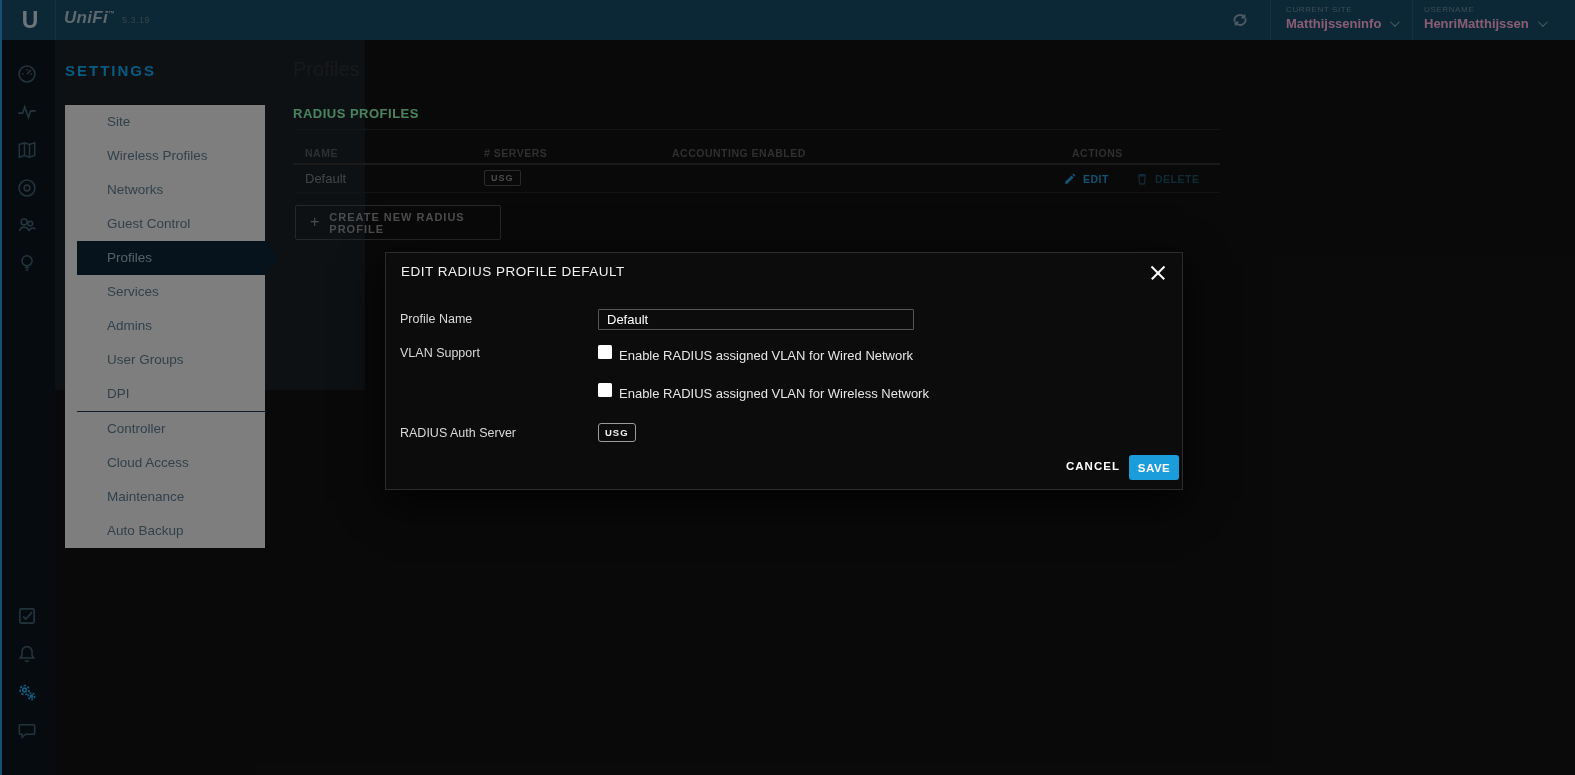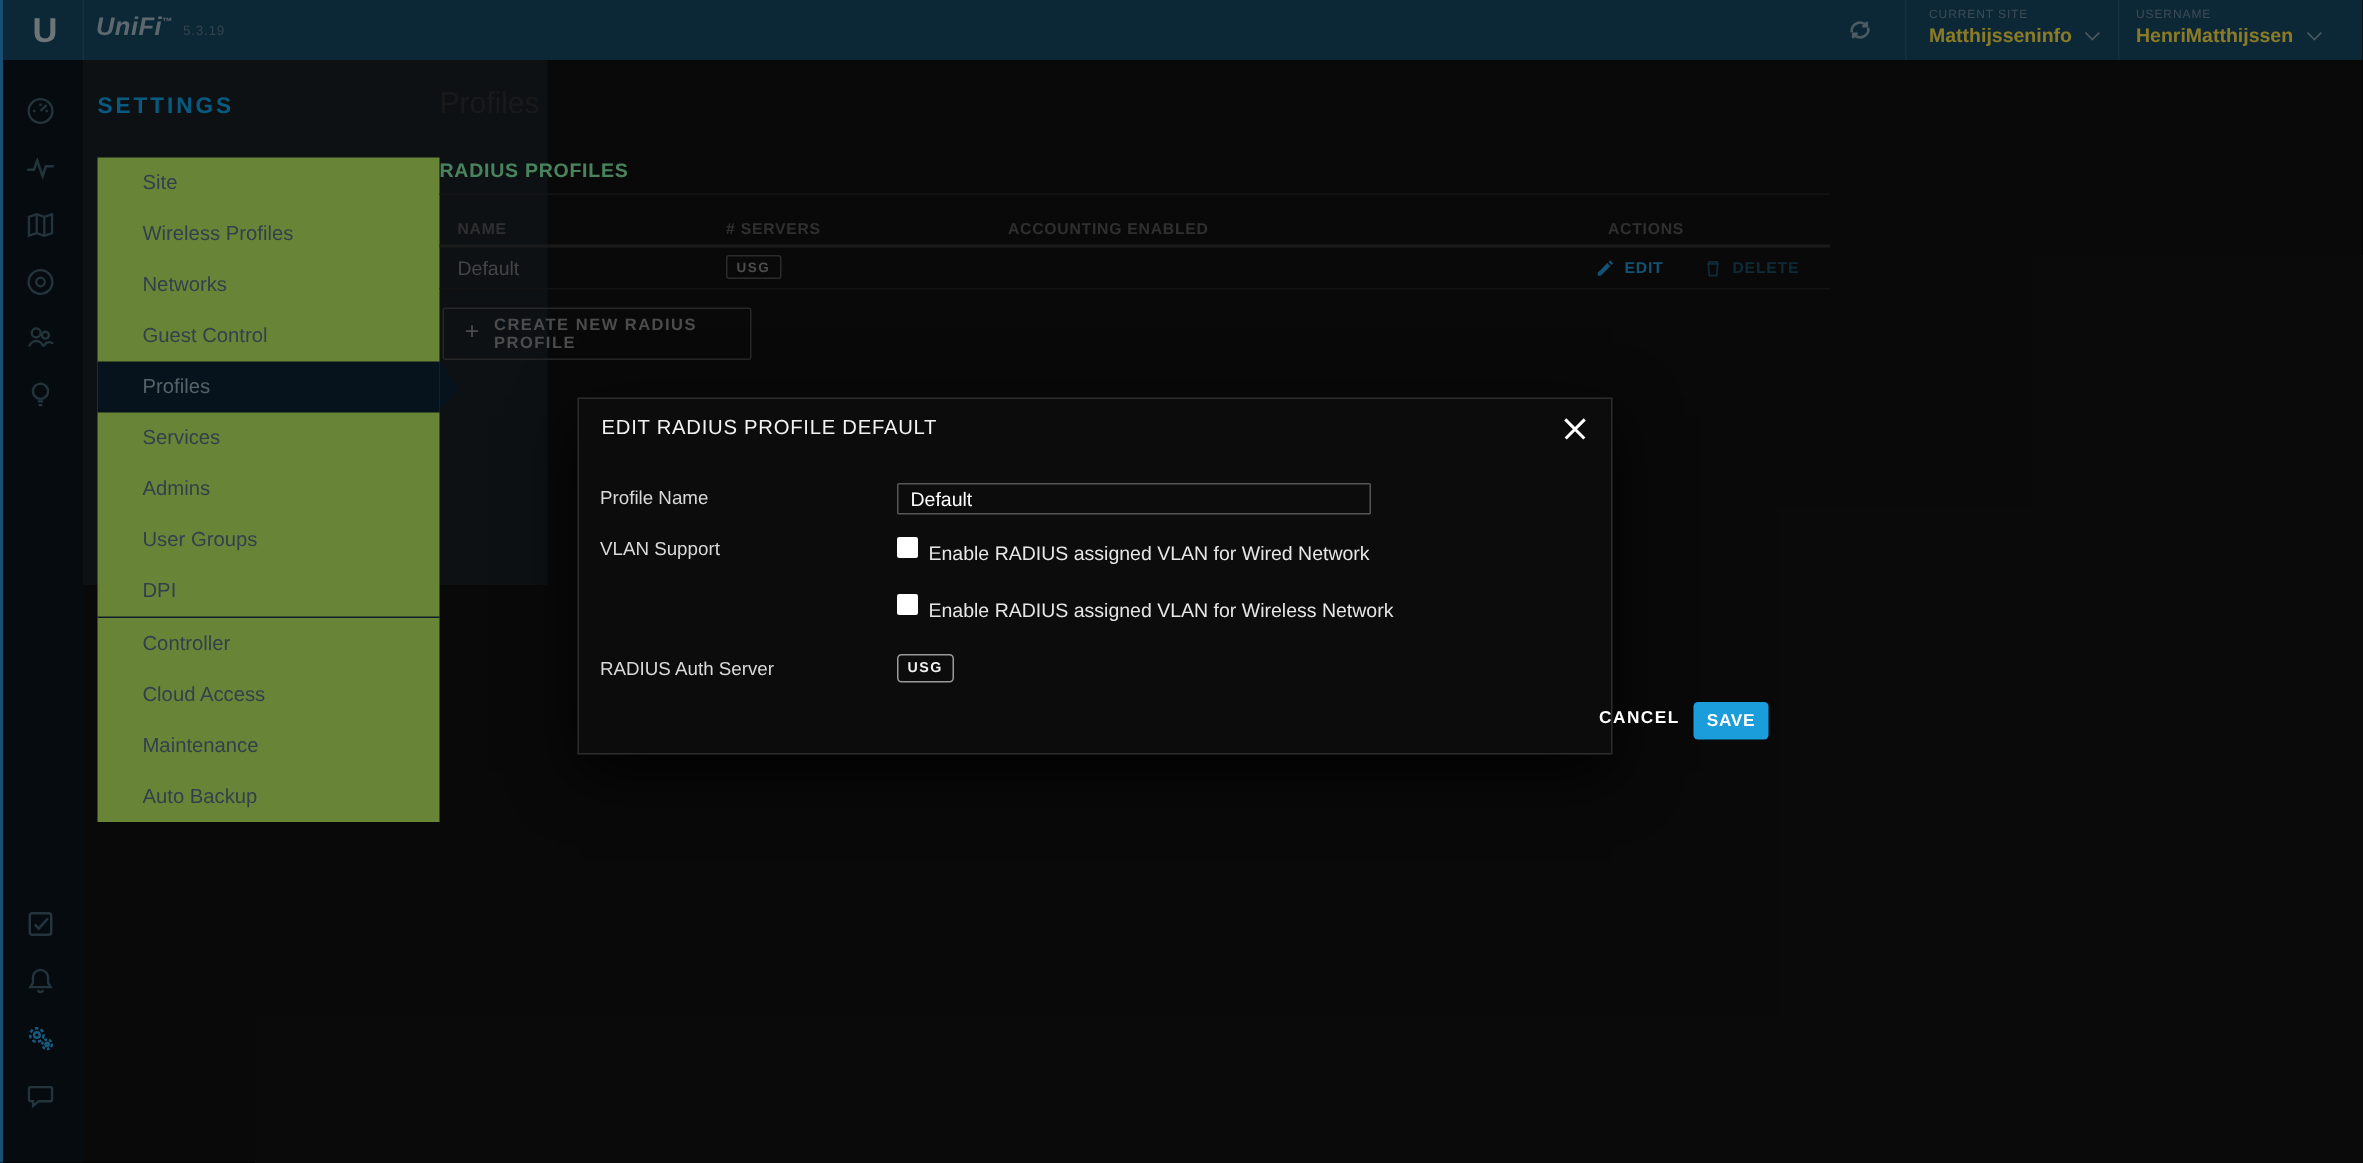--- a/index.html
+++ b/index.html
@@ -10,34 +10,34 @@
   
   .topbar { position:absolute; left:0; top:0; width:1575px; height:40px; background:#164a63; z-index:10; }
   .topbar .vdiv { position:absolute; top:0; width:1px; height:40px; background:rgba(255,255,255,.08); }
   .logo-u { position:absolute; left:16px; top:6px; width:28px; height:28px; color:#c9d5dd; font-size:23px; font-weight:bold; text-align:center; line-height:28px; }
   .brand { position:absolute; left:64px; top:8px; font-size:17px; font-weight:bold; font-style:italic; color:#a9bcc8; letter-spacing:.3px; }
   .brand sup { font-size:7px; font-style:normal; }
   .version { position:absolute; left:122px; top:15px; font-size:9px; color:#5d7a8c; letter-spacing:.5px; }
   .refresh { position:absolute; left:1230px; top:10px; width:20px; height:20px; color:#8fa6b4; }
   .tb-block { position:absolute; top:5px; }
   .tb-block .tb-label { font-size:8px; letter-spacing:.6px; color:#6f8a9b; margin-bottom:2px; }
-  .tb-block .tb-value { font-size:13px; font-weight:bold; color:#fde047; display:flex; align-items:center; gap:9px; }
+  .tb-block .tb-value { font-size:13px; font-weight:bold; color:#f9a8d4; display:flex; align-items:center; gap:9px; }
   .chev { width:7px; height:7px; border-right:1.6px solid #8fa5b2; border-bottom:1.6px solid #8fa5b2; transform:rotate(45deg) translateY(-2px); display:inline-block; }
 
   
   .rail { position:absolute; left:0; top:40px; width:55px; height:735px; background:#0c151c; z-index:5; }
   .rail-edge { position:absolute; left:0; top:0; width:2px; height:775px; background:#2a93cf; z-index:20; }
   .rail-icon { position:absolute; left:16px; width:22px; height:22px; color:#41606f; }
   .rail-icon.active { color:#2aa4e8; }
   .rail-icon svg { width:100%; height:100%; }
 
   
   .nav-wrapper { position:absolute; left:55px; top:40px; width:310px; height:350px; background:#181f26; z-index:4; }
   .settings-title { position:absolute; left:65px; top:62px; font-size:15px; font-weight:bold; letter-spacing:2px; color:#0ea5e9; z-index:6; }
-  .nav { position:absolute; left:65px; top:105px; width:228px; background:#bef264; z-index:6; }
+  .nav { position:absolute; left:65px; top:105px; width:200px; background:#e5e5e5; z-index:6;padding-left:12px; }
   .nav-item { position:relative; height:34px; line-height:34px; padding-left:30px; font-size:13.5px; color:#5a7789; cursor:pointer; }
   .nav-item.selected { background:#0e2433; color:#9db0bc; }
   .nav-item.selected::after { content:""; position:absolute; right:-13px; top:50%; transform:translateY(-50%);
     border-top:17px solid transparent; border-bottom:17px solid transparent; border-left:13px solid #0e2433; }
   .nav-divider { height:1px; background:#1d3a4a; }
 
   
   .content { position:absolute; inset:0; z-index:6; }
   .page-title { position:absolute; left:293px; top:58px; font-size:20px; color:#2f2f2f; }
   .section-title { position:absolute; left:293px; top:106px; font-size:13px; font-weight:bold; letter-spacing:.5px; color:#86efac; }
@@ -51,21 +51,21 @@
   .action svg { width:14px; height:14px; }
   .action.edit { left:1063px; color:var(--edit-blue,#2196d6); }
   .action.delete { left:1135px; color:#1d4f66; }
   .create-btn { position:absolute; left:295px; top:205px; width:206px; height:35px; border:1px solid #464646; border-radius:2px;
     display:flex; align-items:center; gap:10px; padding-left:14px; color:#8a8a8a; cursor:pointer; }
   .create-btn .plus { font-size:16px; font-weight:normal; margin-top:-1px; }
   .create-btn .lbl { font-size:11px; font-weight:bold; letter-spacing:1px; }
 
   
   .overlay { position:absolute; inset:0; background:rgba(0,0,0,.45); z-index:50; }
-  .modal { position:absolute; left:385px; top:265px; width:690px; height:238px; background:#0c0c0c;
+  .modal { position:absolute; left:385px; top:252px; width:798px; height:238px; background:#0c0c0c;
     border:1px solid #2c2c2c; box-shadow:0 12px 40px rgba(0,0,0,.85); z-index:100; }
   .modal-title { position:absolute; left:15px; top:11px; font-size:13.5px; letter-spacing:.5px; color:#f2f2f2; }
   .modal-close { position:absolute; right:16px; top:12px; width:16px; height:16px; cursor:pointer; }
   .modal-close i { position:absolute; left:-1px; top:7px; width:18px; height:1.6px; background:#fff; display:block; }
   .modal-close i:first-child { transform:rotate(45deg); }
   .modal-close i:last-child { transform:rotate(-45deg); }
   .m-label { position:absolute; left:14px; font-size:12.5px; color:#d9d9d9; }
   .m-input { position:absolute; left:212px; top:56px; width:316px; height:21px; background:#0c0c0c; border:1px solid #565656; border-radius:1px;
     color:#fff; font-size:13px; padding:0 8px; font-family:"Liberation Sans",sans-serif; outline:none; }
   .m-check { position:absolute; left:212px; width:14px; height:14px; background:#fff; border-radius:1.5px; cursor:pointer; }

